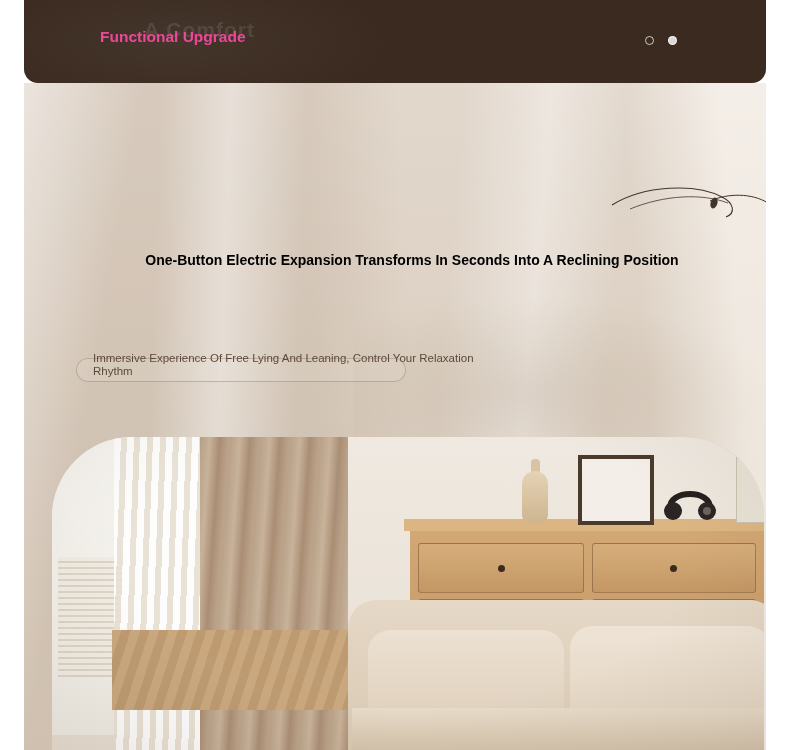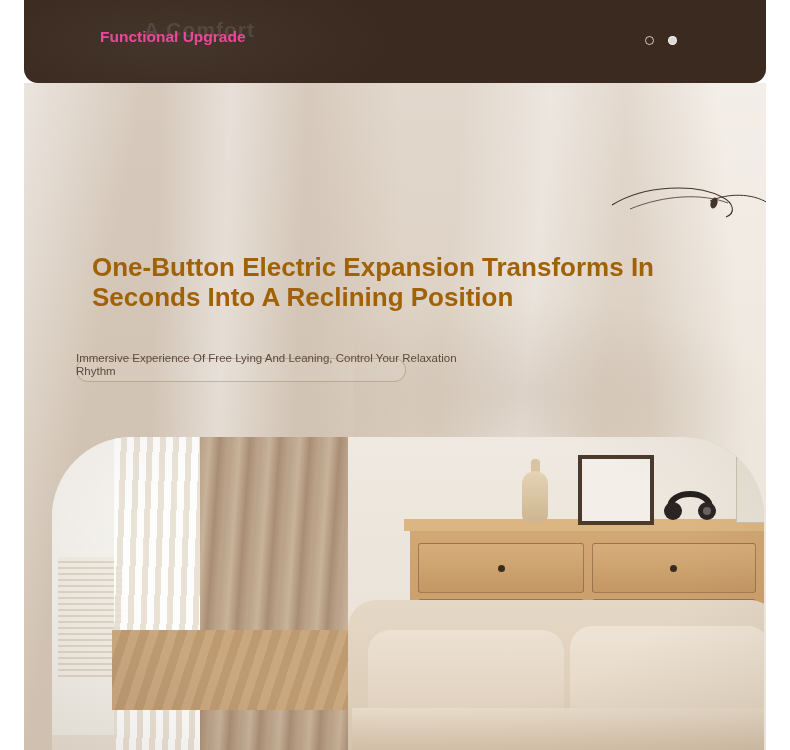--- a/index.html
+++ b/index.html
@@ -129,29 +129,30 @@
     top: 96px;
     width: 160px;
     height: 50px;
   }
 
   .headline {
     position: absolute;
     left: 68px;
     top: 169px;
     width: 640px;
-    font-size: 26px;
+    font-size: 14px;
     line-height: 1.16;
     font-weight: 700;
-    color: #a16207;
+    color: #000000;
+    text-align: center;
   }
 
   .subline {
     position: absolute;
-    left: 52px;
+    left: 69px;
     top: 269px;
     width: 400px;
     font-size: 11.5px;
     line-height: 1.16;
     font-weight: 400;
     color: #5d4a3c;
   }
   .pill {
     position: absolute;
     left: 52px;

